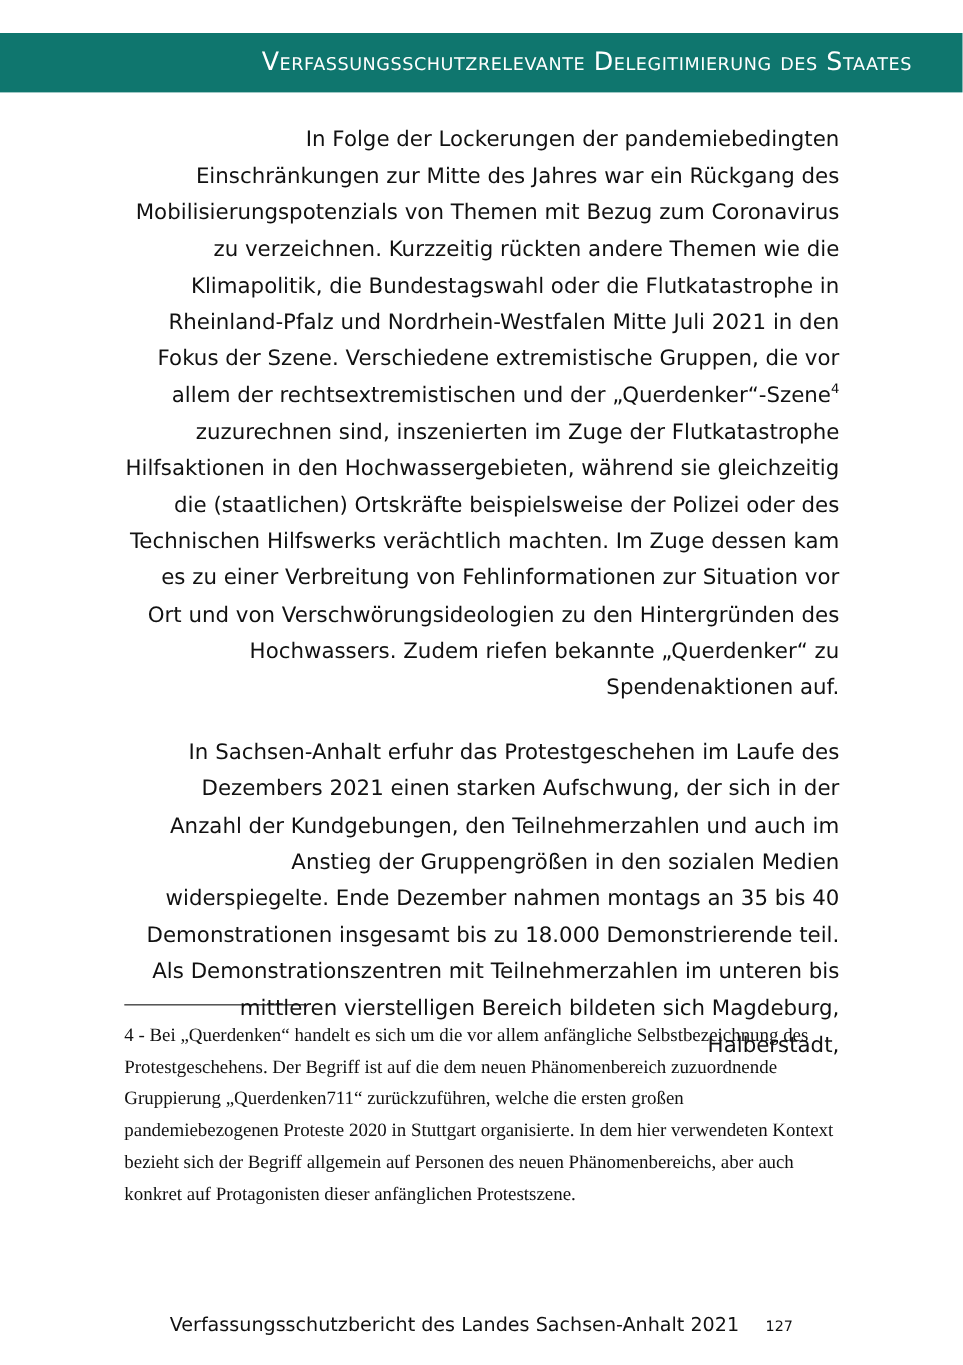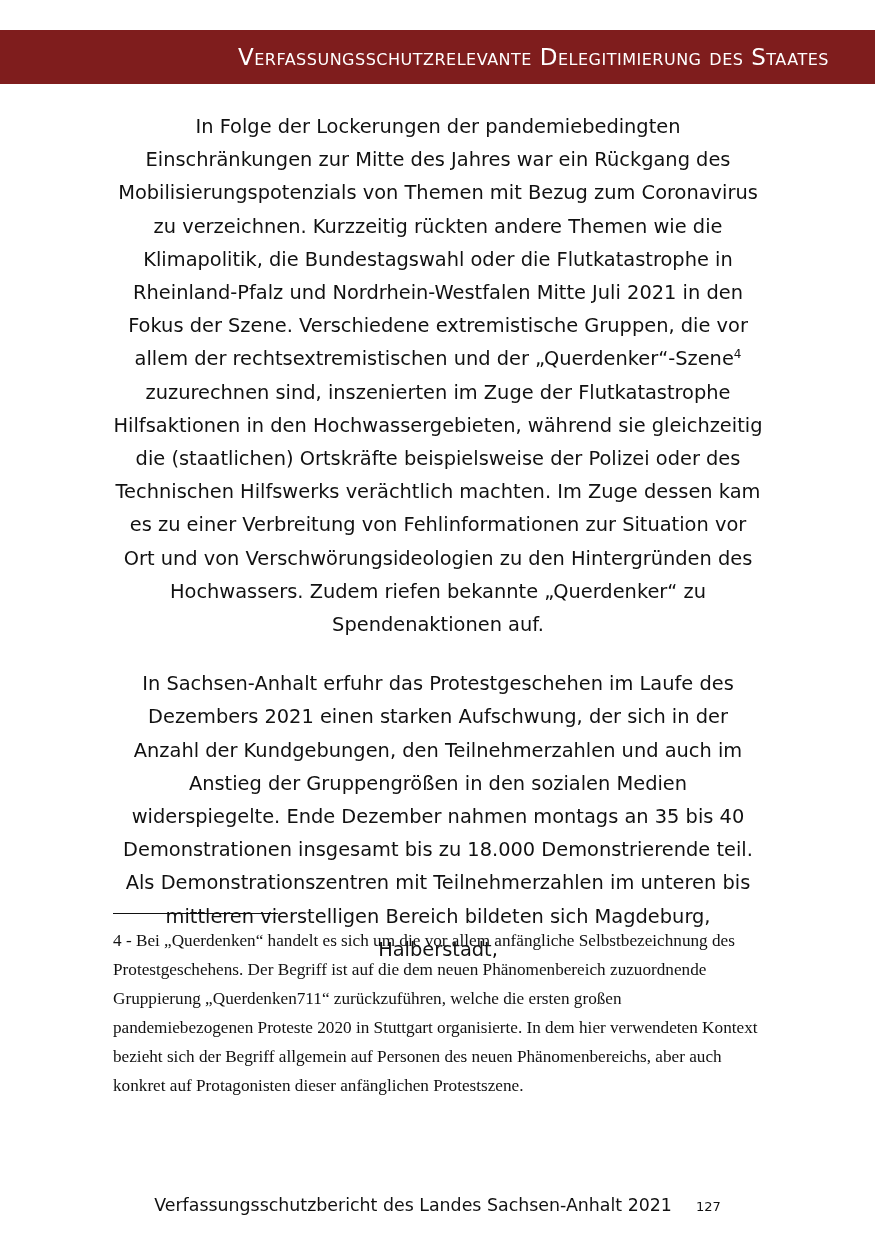--- a/index.html
+++ b/index.html
@@ -23,21 +23,21 @@
     box-sizing: border-box;
   }
 
   
   .header-band {
     position: absolute;
     top: 30px;
     left: 0;
     width: 875px;
     height: 54px;
-    background: #7f1d1d;
+    background: #0f766e;
     display: flex;
     align-items: center;
     justify-content: flex-end;
     box-sizing: border-box;
     padding-right: 46px;
   }
   .header-title {
     color: #ffffff;
     font-family: "DejaVu Sans", sans-serif;
     font-size: 23px;
@@ -53,21 +53,21 @@
     top: 110px;
     left: 113px;
     width: 650px;
   }
 
   p.body-par {
     font-family: "DejaVu Sans", sans-serif;
     font-size: 19.4px;
     line-height: 33.2px;
     margin: 0 0 26px 0;
-    text-align: center;
+    text-align: right;
     color: #111111;
     hyphens: manual;
   }
   p.body-par:last-of-type {
     margin-bottom: 12px;
   }
 
   sup.fn {
     font-size: 12px;
     vertical-align: super;

